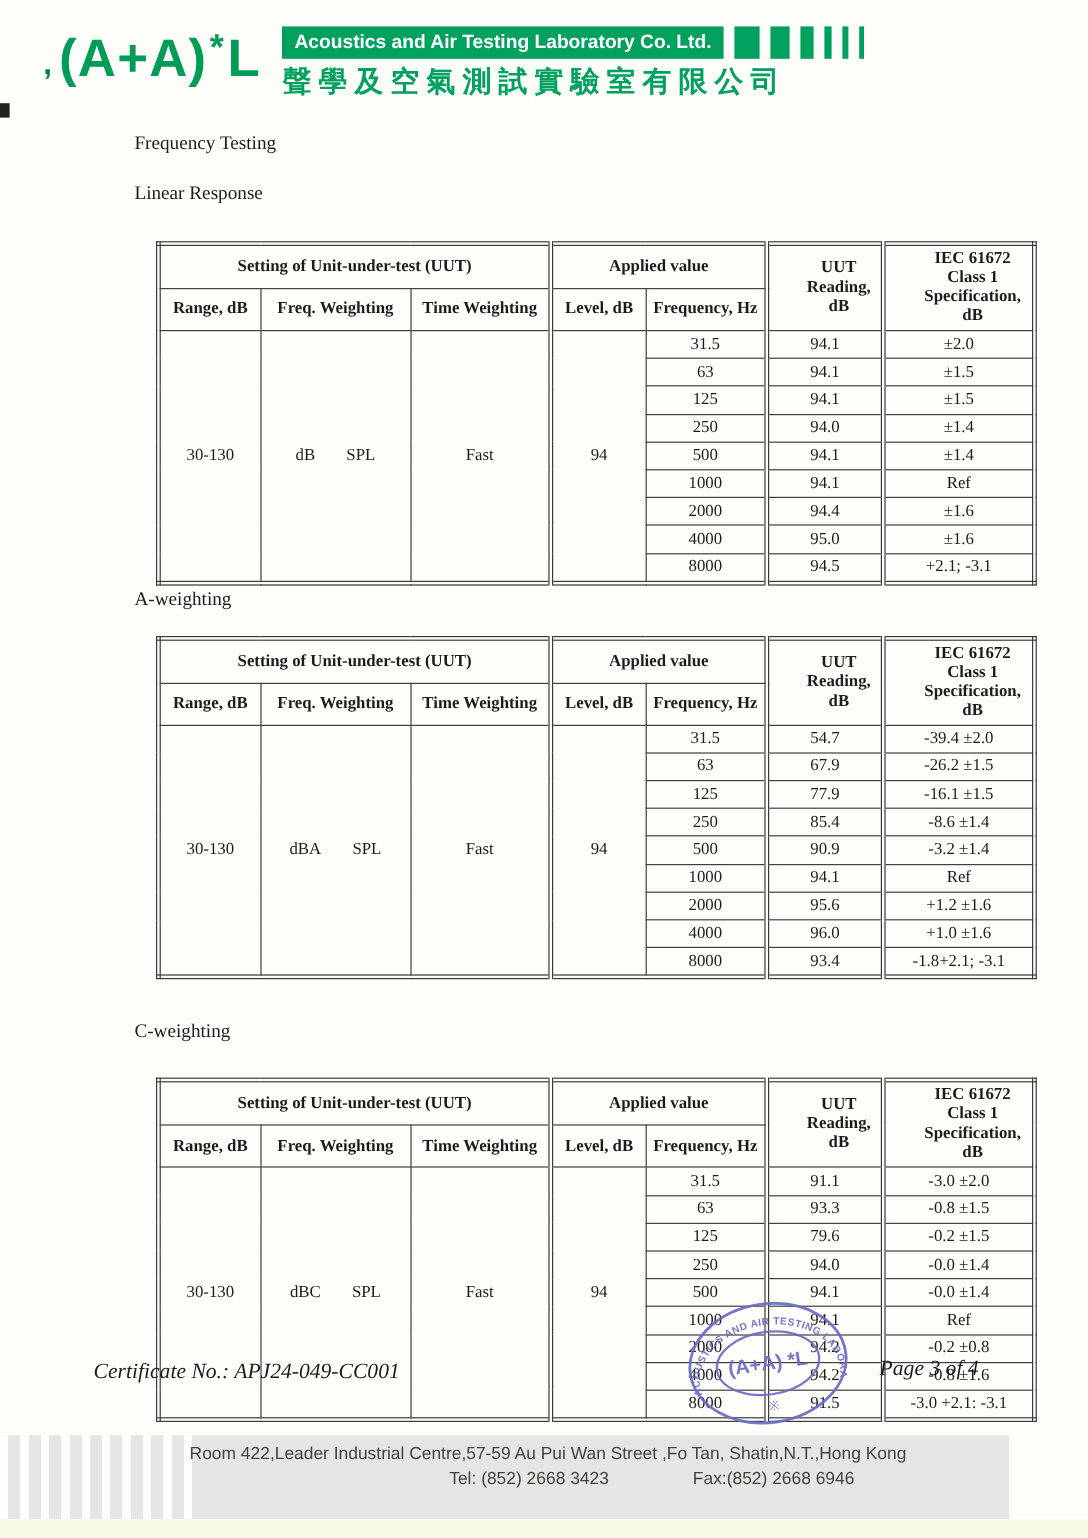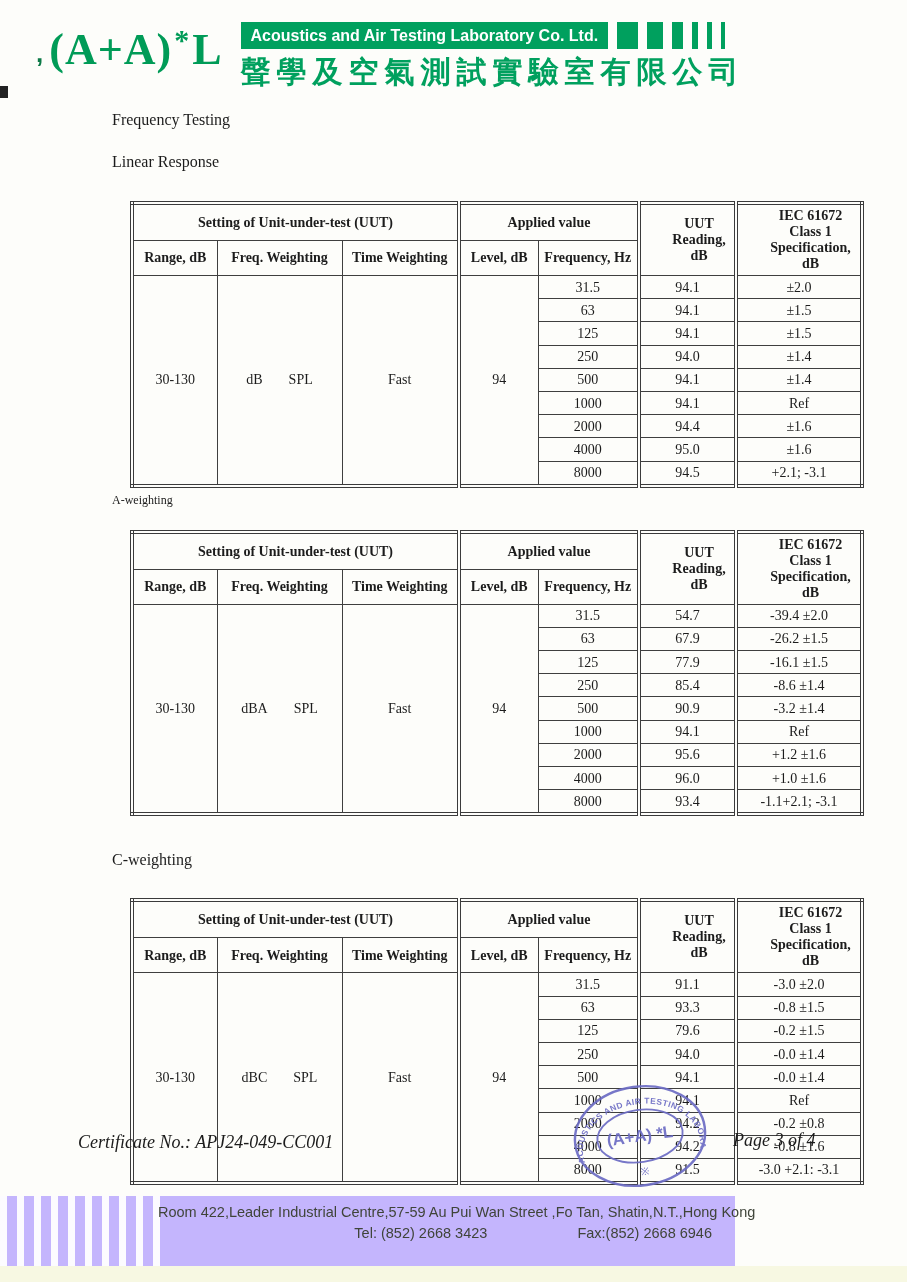--- a/index.html
+++ b/index.html
@@ -5,63 +5,63 @@
   html,body{margin:0;padding:0;}
   body{background:#e9e9e9;}
   .page{
     position:relative; width:907px; height:1282px; margin:0 auto;
     background:#fdfdfa; overflow:hidden;
     font-family:"Liberation Serif", serif; color:#1c1c1c;
   }
   
   .brand{position:absolute; top:16px; left:36px; display:flex; align-items:flex-start;}
   .brand-comma{color:#0c7a47; font-size:26px; font-weight:bold; margin:22px 6px 0 0; font-family:"Liberation Sans",sans-serif;}
-  .logo{font-family:Liberation Serif, serif; font-weight:bold; color:#009b57; font-size:44px; letter-spacing:1px; line-height:48px; white-space:nowrap;}
+  .logo{font-family:Liberation Sans, sans-serif; font-weight:bold; color:#009b57; font-size:44px; letter-spacing:1px; line-height:48px; white-space:nowrap;}
   .logo .star{font-size:30px; vertical-align:14px; margin:0 2px;}
   .brand-right{margin-left:18px; margin-top:6px;}
   .band-row{display:flex; align-items:stretch; height:27px;}
   .band{background:#00a05e; color:#ffffff; font-family:"Liberation Sans",sans-serif; font-weight:bold; font-size:16px; line-height:27px; padding:0 10px; white-space:nowrap;}
   .bars{display:flex; align-items:stretch; margin-left:9px;}
   .bars span{background:#00a05e; display:block; margin-right:9px;}
   .bars .b1{width:21px;} .bars .b2{width:16px;} .bars .b3{width:11px;}
   .bars .b4{width:6px;}  .bars .b5{width:5px;}  .bars .b6{width:4px;}
-  .chinese{color:#00a05e; font-size:30px; letter-spacing:6px; margin-top:3px; font-family:Liberation Mono, monospace; font-weight:bold; white-space:nowrap;}
+  .chinese{color:#00a05e; font-size:24px; letter-spacing:6px; margin-top:3px; font-family:Liberation Mono, monospace; font-weight:bold; white-space:nowrap;}
   .edge-artifact{position:absolute; left:0; top:86px; width:8px; height:12px; background:#222;}
   
   .content{position:absolute; top:110px; left:112px; width:766px;}
   .h-section{font-size:16px; font-weight:normal; margin:0; line-height:20px;}
   .h-sub{font-size:16px; font-weight:normal; margin:22px 0 0 0; line-height:20px;}
-  .h-sub2{font-size:12px; font-weight:normal; margin:2px 0 0 0; line-height:20px;}
+  .h-sub2{font-size:16px; font-weight:normal; margin:2px 0 0 0; line-height:20px;}
   .h-sub3{font-size:16px; font-weight:normal; margin:34px 0 0 0; line-height:20px;}
   table.data{
     border-collapse:collapse; margin:29px 0 0 18px;
     border:4px double #3b3b3b; table-layout:fixed; width:730px;
     font-size:14px;
   }
   table.data th, table.data td{border:1px solid #3f3f3f; text-align:center; padding:1px 3px; line-height:19px; overflow:hidden;}
   table.data th{font-weight:bold; font-size:14px;}
   table.data thead th{line-height:17px; padding-top:3px; padding-bottom:3px;}
   .dsep{border-left:4px double #3b3b3b !important;}
   .two-line div{line-height:16px;margin-left:23px;}
   .cell-weighting span{display:inline-block;}
   .cell-weighting span:first-child{margin-right:26px;}
   table.data tbody td{height:20.2px;}
   
   .cert-no{position:absolute; left:78px; top:1132px; font-style:italic; font-size:18px;}
   .page-label{position:absolute; left:733px; top:1130px; font-style:italic; font-size:18px;}
   .stamp{position:absolute; left:570px; top:1080px; width:140px; height:112px; transform:rotate(-8deg); opacity:.92;}
   
-  .footer-band{position:absolute; left:0; top:1196px; width:735px; height:70px; background:#c4b5fd;}
+  .footer-band{position:absolute; left:0; top:1196px; width:841px; height:70px; background:#e5e5e5;}
   .footer-stripes{position:absolute; left:0; top:0; width:170px; height:70px;
     background:repeating-linear-gradient(90deg, rgba(255,255,255,.95) 0 7px, rgba(255,255,255,0) 7px 17px);}
   .footer-sub{position:absolute; left:0; top:1266px; width:907px; height:16px; background:#f7f8e2;}
   .footer-text{position:absolute; left:158px; top:6px; width:554px; font-family:"Liberation Sans",sans-serif; font-size:14.5px; color:#3f4439; line-height:21px;}
   .f-line1{text-align:center; white-space:nowrap;}
   .f-line2{text-align:right;}
-  .f-line2 .tel{margin-right:90px;}
+  .f-line2 .tel{margin-right:70px;}
   .f-line3{text-align:right;}
   .f-line3 .home{margin-right:25px;}
 </style>
 </head>
 <body>
 
 <div class="page">
 
   <div class="edge-artifact"></div>
 
@@ -246,21 +246,21 @@
             <td class="cell-spec dsep">+1.2 ±1.6</td>
           </tr>
           <tr>
             <td class="cell-freq">4000</td>
             <td class="cell-reading dsep">96.0</td>
             <td class="cell-spec dsep">+1.0 ±1.6</td>
           </tr>
           <tr>
             <td class="cell-freq">8000</td>
             <td class="cell-reading dsep">93.4</td>
-            <td class="cell-spec dsep">-1.1+2.1; -3.1</td>
+            <td class="cell-spec dsep">-1.8+2.1; -3.1</td>
           </tr>
         </tbody>
     </table>
 
     <h3 class="h-sub3">C-weighting</h3>
 
     <table class="data" style="margin-top:28px">
       <colgroup>
           <col style="width:85px">
           <col style="width:125px">

